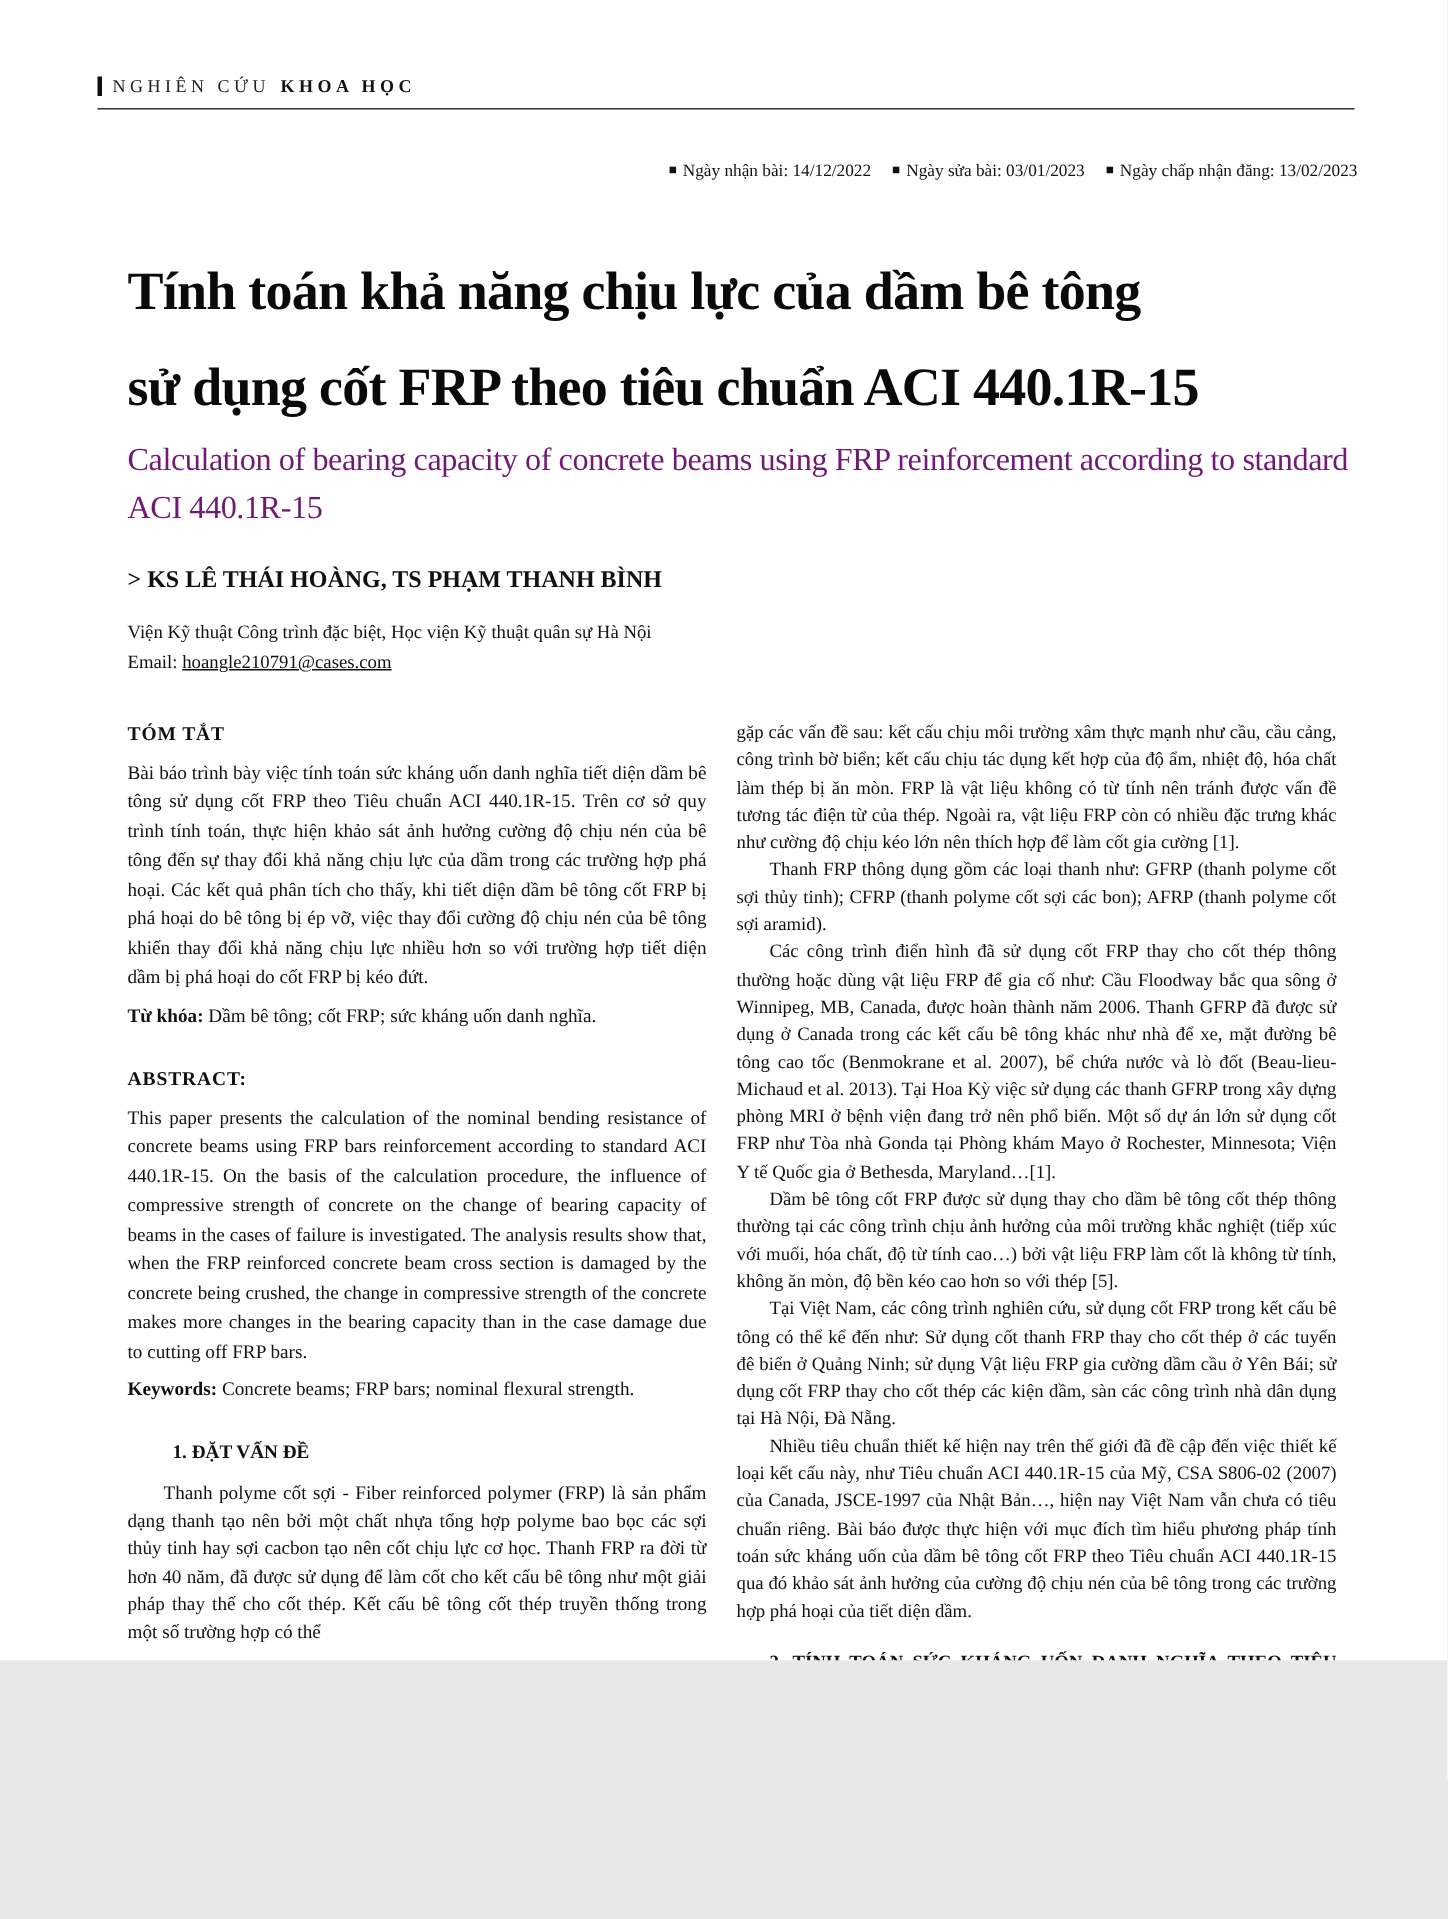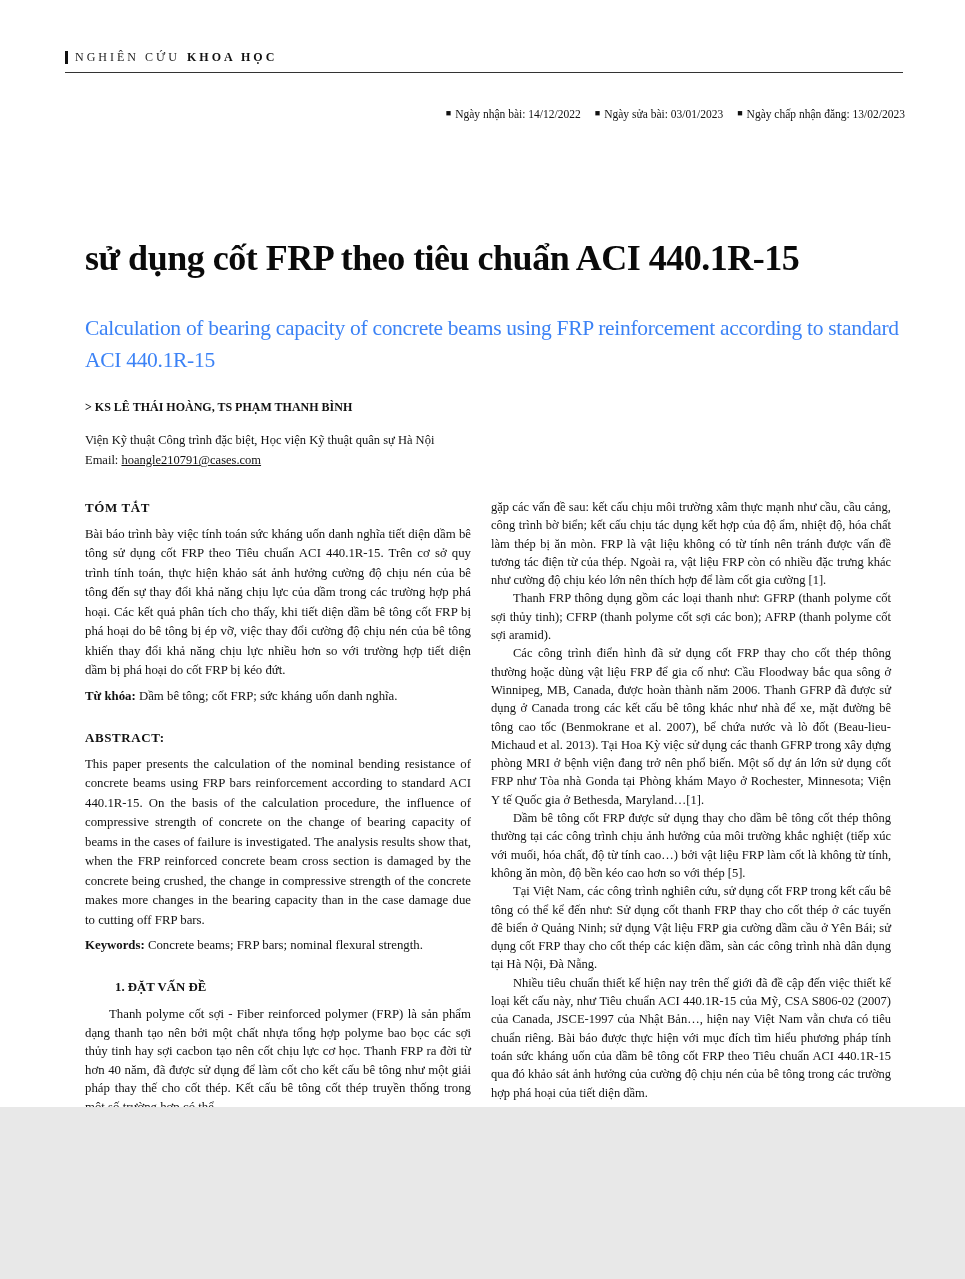--- a/index.html
+++ b/index.html
@@ -14,22 +14,22 @@
   .kicker-bar { width:3px; height:13px; background:#111; }
   .kicker-light { font-size:12px; letter-spacing:3px; font-weight:normal; color:#222; }
   .kicker-bold { font-size:12px; letter-spacing:3px; font-weight:bold; color:#111; }
   .kicker-rule { position:absolute; top:72px; left:65px; width:838px; height:1px; background:#333; }
   .dates { position:absolute; top:108px; right:60px; display:flex; gap:14px; font-size:11.5px; }
   .date-item { display:flex; align-items:center; gap:4px; }
   .sq { font-size:9px; line-height:1; position:relative; top:-1px; }
   
   .content { padding:0 60px 0 85px; }
   .title { margin:162px 0 0 0; font-size:36px; line-height:64px; font-weight:bold; letter-spacing:-0.5px; color:#0a0a0a; }
-  .subtitle { margin-top:22px; font-size:21.5px; line-height:32px; font-weight:normal; letter-spacing:-0.3px; color:#3b82f6; max-width:820px; }
-  .authors { margin-top:24px; font-size:12px; font-weight:bold; }
+  .subtitle { margin-top:0; font-size:21.5px; line-height:32px; font-weight:normal; letter-spacing:-0.3px; color:#701a75; max-width:820px; }
+  .authors { margin-top:24px; font-size:16px; font-weight:bold; }
   .affiliation { margin-top:18px; font-size:12.5px; }
   .email-row { margin-top:5px; font-size:12.5px; }
   .email-link { color:#111; text-decoration:underline; cursor:pointer; }
   
   .columns { display:flex; gap:20px; margin-top:30px; }
   .col-left { width:386px; font-size:12.8px; line-height:19.5px; text-align:justify; }
   .col-right { width:400px; font-size:12.5px; line-height:18.3px; text-align:justify; }
   .col-left h3 { margin:0 0 7px 0; font-size:13px; letter-spacing:0.6px; font-weight:bold; }
   .col-left p { margin:0; }
   .p-tomtat { margin-bottom:6px !important; }
@@ -73,21 +73,21 @@
     </span>
     <span class="date-item">
       <span class="sq">■</span>
       <span>Ngày chấp nhận đăng: 13/02/2023</span>
     </span>
   </div>
 
   <div class="content">
 
     <h1 class="title">
-      <br>
+      <span>Tính toán khả năng chịu lực của dầm bê tông</span><br>
       <span>sử dụng cốt FRP theo tiêu chuẩn ACI 440.1R-15</span>
     </h1>
     <div class="subtitle">Calculation of bearing capacity of concrete beams using FRP reinforcement according to standard ACI 440.1R-15</div>
 
     <div class="authors">&gt; KS LÊ THÁI HOÀNG, TS PHẠM THANH BÌNH</div>
     <div class="affiliation">Viện Kỹ thuật Công trình đặc biệt, Học viện Kỹ thuật quân sự Hà Nội</div>
     <div class="email-row">
       <span>Email: </span><a class="email-link">hoangle210791@cases.com</a>
     </div>
 

